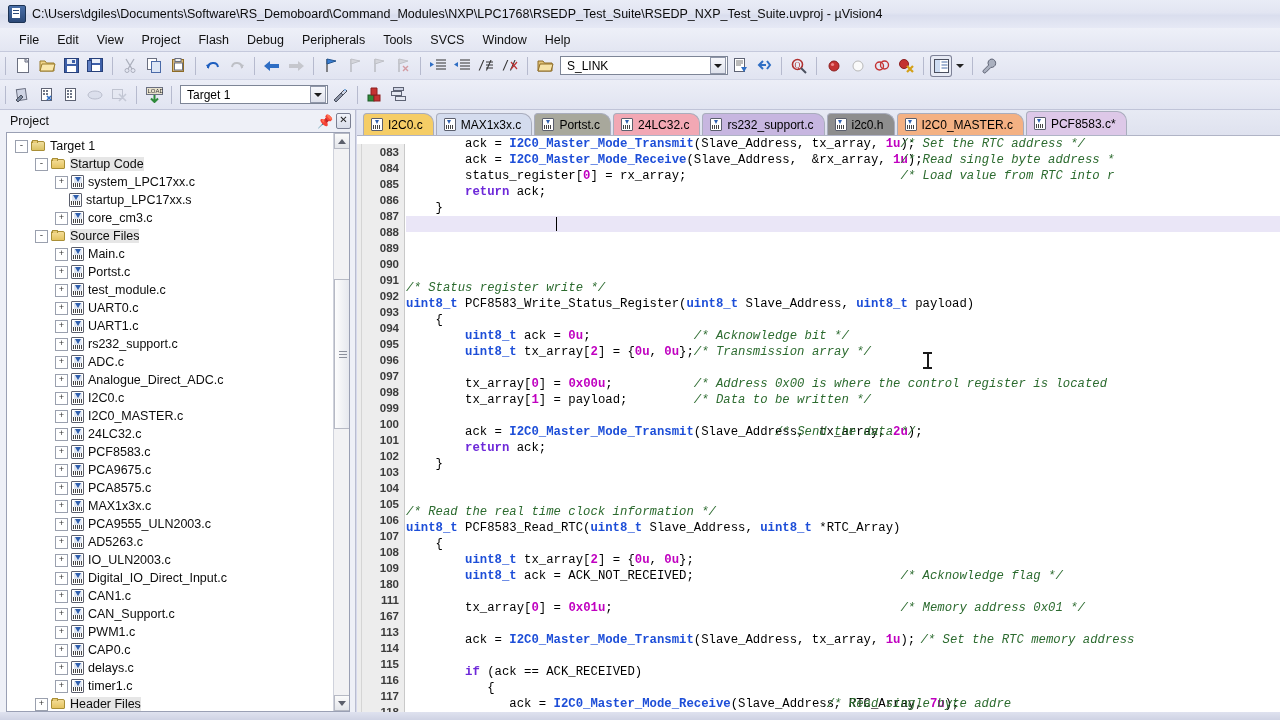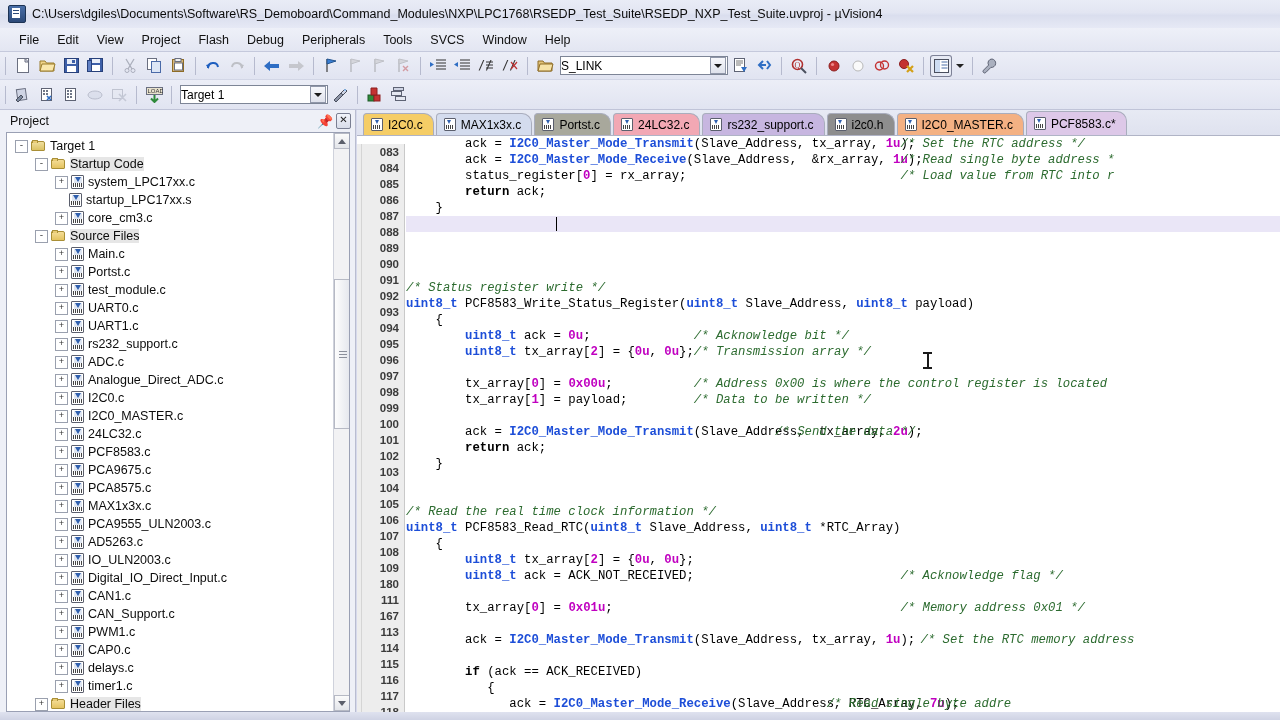--- a/index.html
+++ b/index.html
@@ -62,21 +62,21 @@
   }
   .tb-btn.framed{box-shadow:inset 0 0 0 1px #7d8196;background:#e7eaf4;}
   .tb-btn svg{display:block;}
   .tb-btn.dim{opacity:.42;}
 
   .combo{
     height:19px;border:1px solid #7d8596;background:#fff;
     display:flex;align-items:center;box-sizing:border-box;
     font-size:12px;position:relative;margin-left:3px;
   }
-  .combo .txt{flex:1;white-space:nowrap;overflow:hidden;}
+  .combo .txt{padding-left:6px;flex:1;white-space:nowrap;overflow:hidden;}
   .combo .arrow{
     width:16px;height:17px;margin:0 1px 0 0;
     background:linear-gradient(to bottom,#f6f7fb,#dfe2ec);
     border:1px solid #9097a9;box-sizing:border-box;
     display:flex;align-items:center;justify-content:center;flex:none;
   }
   .combo .arrow i{
     display:block;width:0;height:0;border-left:4px solid transparent;
     border-right:4px solid transparent;border-top:4px solid #1a1a1a;
   }
@@ -242,21 +242,21 @@
   .codelines{
     position:absolute;left:49px;top:0;width:874px;height:584px;
     font-family:"Liberation Mono","DejaVu Sans Mono",monospace;
     font-size:12.3px;
   }
   .cline{
     height:16px;line-height:16px;white-space:pre;
     position:relative;
   }
   .cline.hl{background:#eae6f7;}
-  .kw{color:#000000;font-weight:bold;}
+  .kw{color:#6d28d9;font-weight:bold;}
   .id{color:#1d4ed8;font-weight:bold;}
   .num{color:#c000c0;font-weight:bold;}
   .cmt{color:#2c6b2f;font-style:italic;}
   .plain{color:#000000;}
   .caret{
     position:absolute;left:150px;top:1px;width:1px;height:14px;background:#000;
   }
   .mousecur{
     position:absolute;left:566px;top:215px;width:9px;height:20px;z-index:40;
   }

